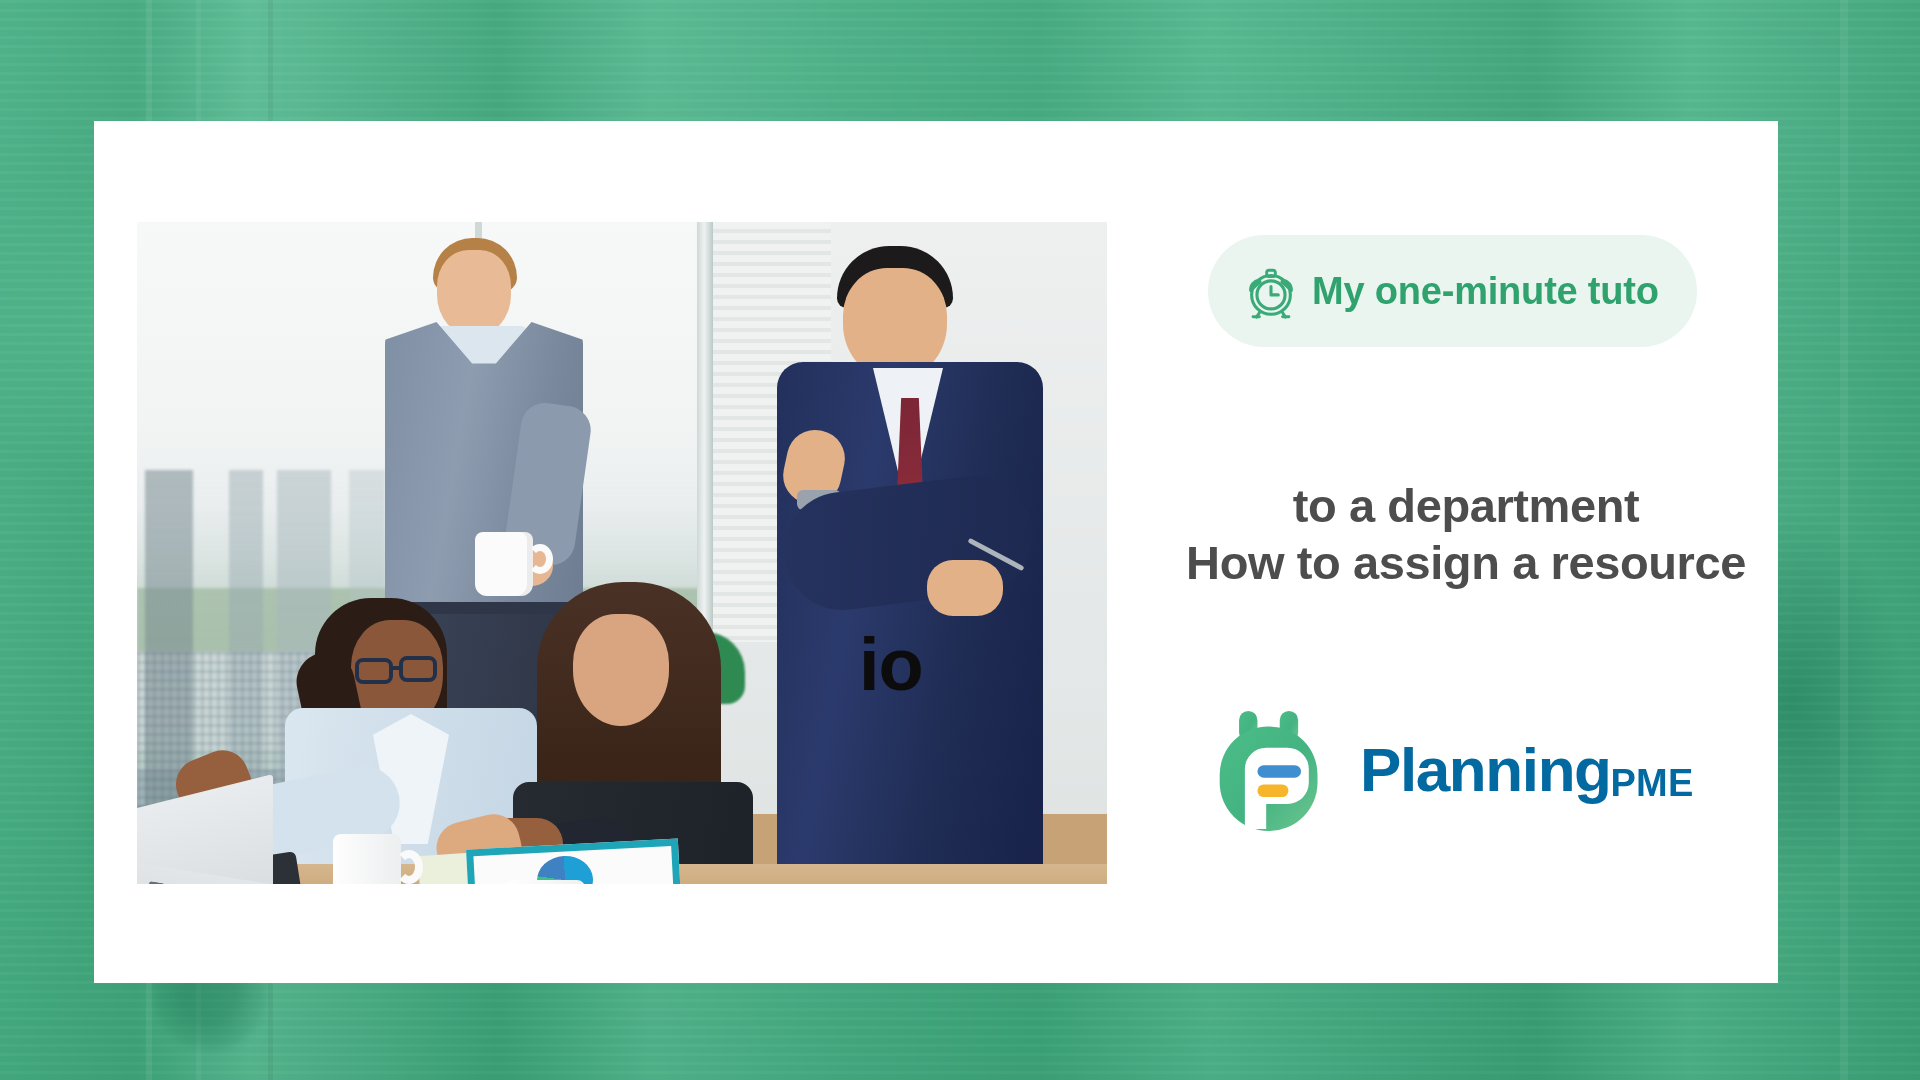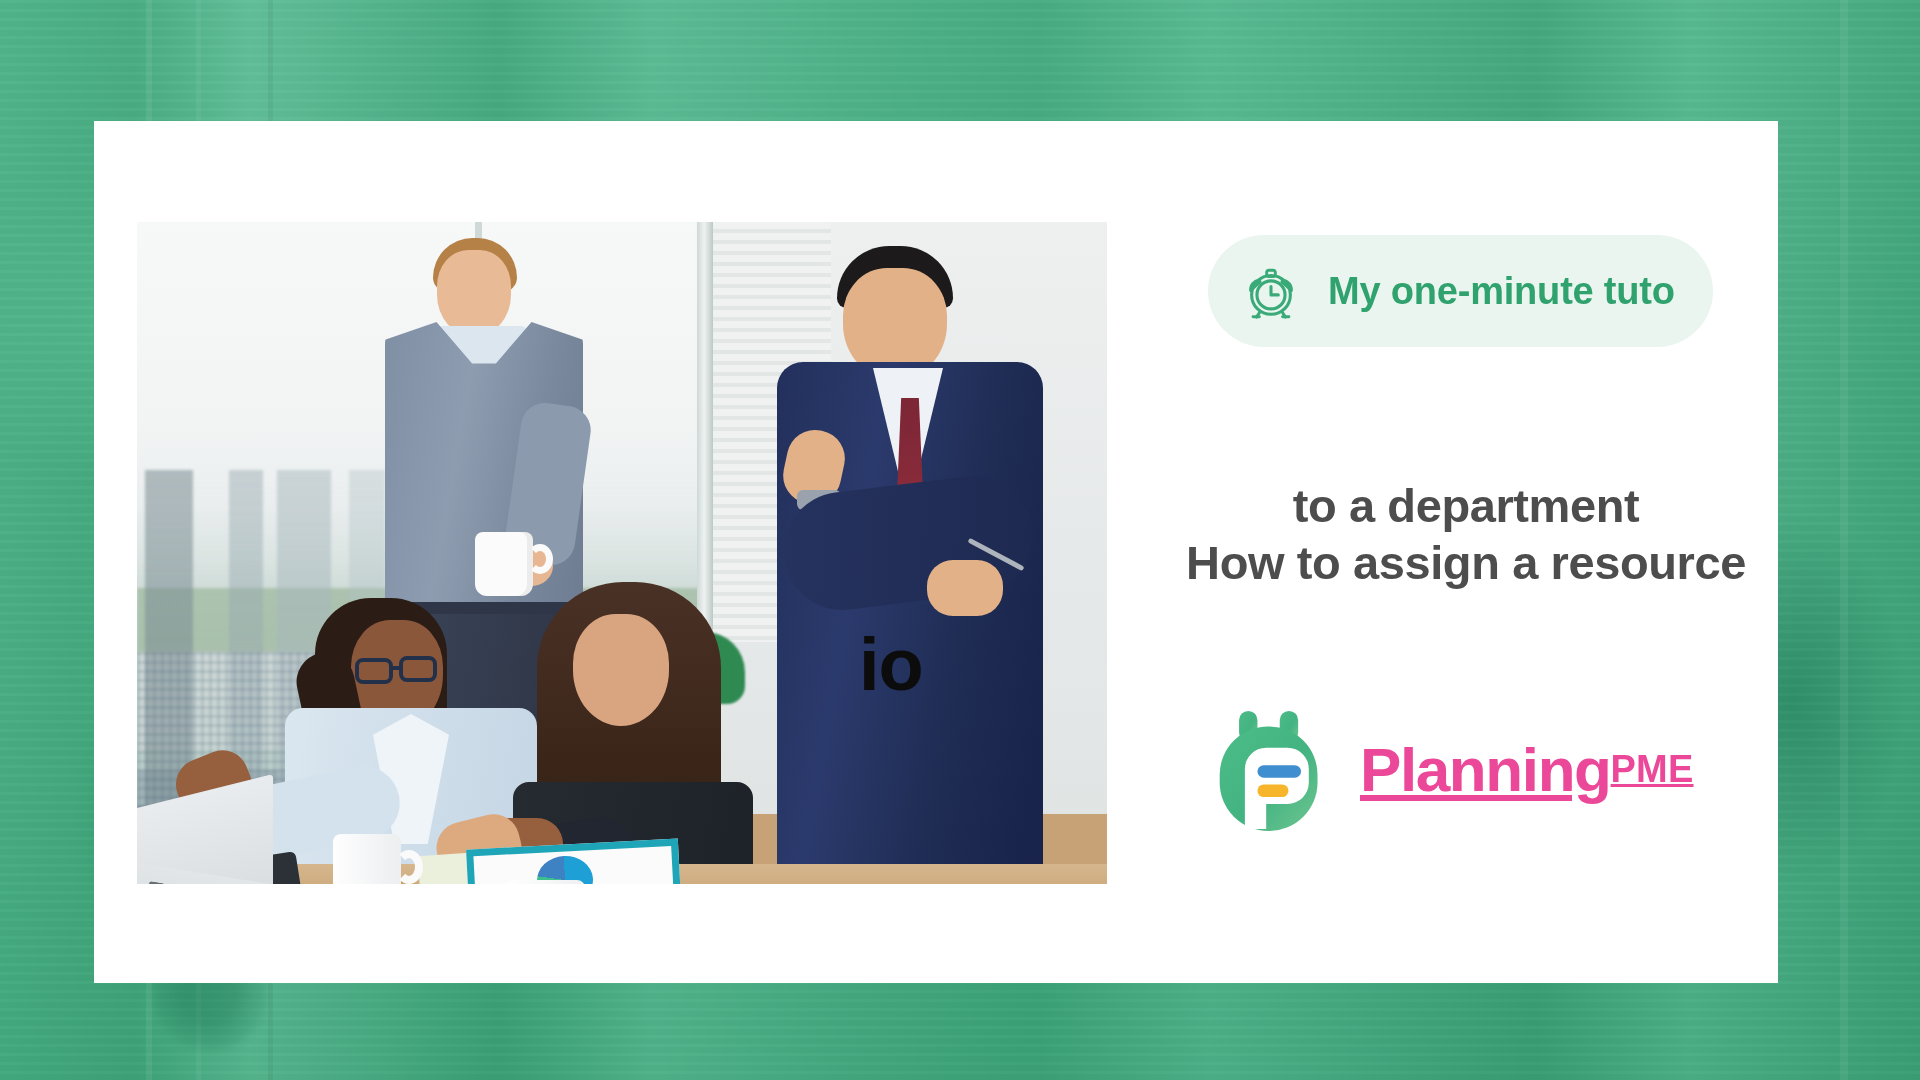--- a/index.html
+++ b/index.html
@@ -271,21 +271,21 @@
     top: 0;
     width: 624px;
     height: 862px;
   }
 
   .badge {
     position: absolute;
     left: 54px; top: 114px;
     height: 112px;
     padding: 0 38px 0 32px;
-    display: flex; align-items: center; gap: 26px;
+    display: flex; align-items: center; gap: 10px;
     background: #e9f5ee;
     border-radius: 56px;
   }
   .badge-icon { width: 62px; height: 62px; flex: none; display: block; }
   .badge-text {
     font-size: 38px; font-weight: 700; color: #2fa26e;
     letter-spacing: -.2px; white-space: nowrap;
   }
 
   .headline {
@@ -300,22 +300,22 @@
     letter-spacing: -.4px;
   }
 
   .logo-wrap {
     position: absolute;
     left: 56px; top: 586px;
     display: flex; align-items: center; gap: 26px;
   }
   .logo-mark { width: 124px; height: 124px; display: block; flex: none; }
   .logo-word {
-    display: flex; align-items: center;
-    font-weight: 700; color: #ec4899; text-decoration: underline;
+    display: flex; align-items: flex-end;
+    font-weight: 700; color: #0369a1;
   }
   .logo-word .w1 { font-size: 62px; letter-spacing: -1.4px; }
   .logo-word .w2 { font-size: 38px; letter-spacing: .2px; }
 </style>
 </head>
 <body>
 
 <div class="bg-root">
 
   <div class="bg-photo"></div>

